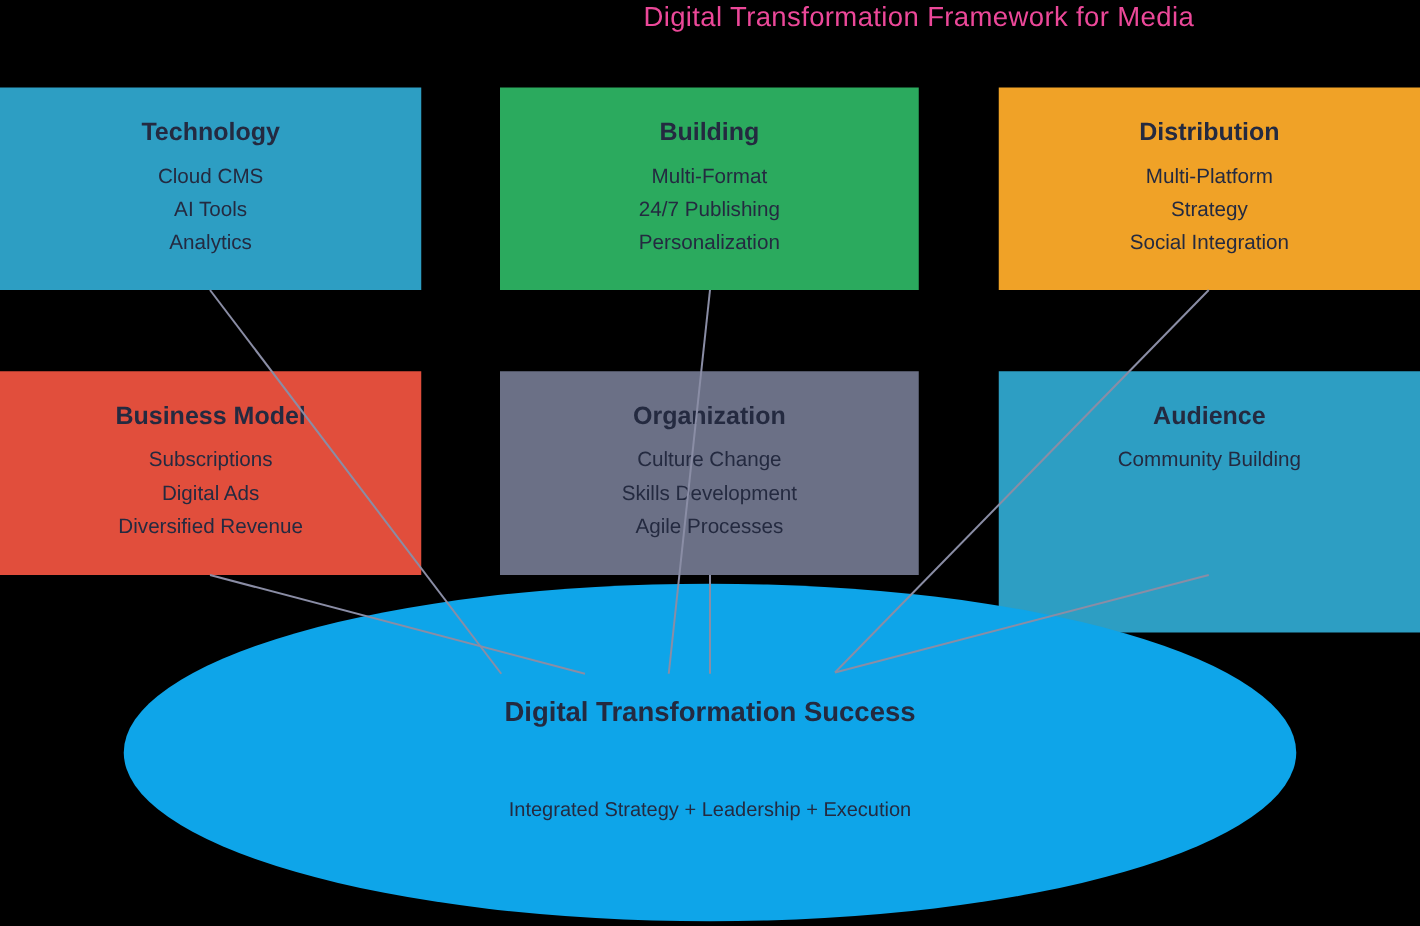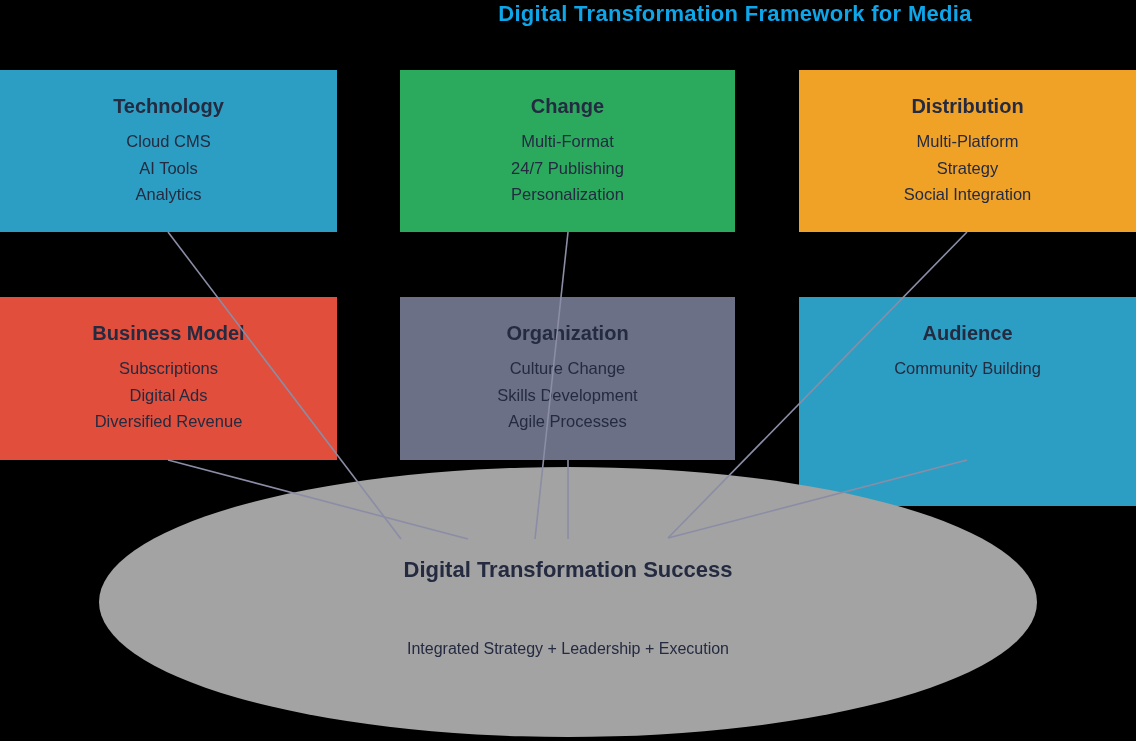--- a/index.html
+++ b/index.html
@@ -15,22 +15,22 @@
     overflow: hidden;
     background: #000000;
   }
   .diagram-title {
     position: absolute;
     top: 1px;
     left: 735px;
     transform: translateX(-50%);
     white-space: nowrap;
     font-size: 22px;
-    font-weight: bold;
-    color: #0ea5e9;
+    font-weight: normal;
+    color: #ec4899;
     letter-spacing: 0.3px;
   }
   .box {
     position: absolute;
     box-sizing: border-box;
     text-align: center;
     padding-top: 23px;
     color: #242A40;
   }
   .box-title {
@@ -92,21 +92,21 @@
   <div class="diagram-title">Digital Transformation Framework for Media</div>
 
   <div class="box" id="box-technology" style="background-color: rgb(45, 158, 195);">
     <div class="box-title">Technology</div>
     <div class="box-item">Cloud CMS</div>
     <div class="box-item">AI Tools</div>
     <div class="box-item">Analytics</div>
   </div>
 
   <div class="box" id="box-content" style="background-color: rgb(43, 170, 94);">
-    <div class="box-title">Change</div>
+    <div class="box-title">Building</div>
     <div class="box-item">Multi-Format</div>
     <div class="box-item">24/7 Publishing</div>
     <div class="box-item">Personalization</div>
   </div>
 
   <div class="box" id="box-distribution" style="background-color: rgb(240, 162, 39);">
     <div class="box-title">Distribution</div>
     <div class="box-item">Multi-Platform</div>
     <div class="box-item">Strategy</div>
     <div class="box-item">Social Integration</div>
@@ -124,21 +124,21 @@
     <div class="box-item">Culture Change</div>
     <div class="box-item">Skills Development</div>
     <div class="box-item">Agile Processes</div>
   </div>
 
   <div class="box" id="box-audience" style="background-color: rgb(45, 158, 195);">
     <div class="box-title">Audience</div>
     <div class="box-item">Community Building</div>
   </div>
 
-  <div class="success-ellipse" style="background-color: #a3a3a3; gap: 46px;">
+  <div class="success-ellipse" style="background-color: #0ea5e9; gap: 46px;">
     <div class="ellipse-title">Digital Transformation Success</div>
     <div class="ellipse-subtitle">Integrated Strategy + Leadership + Execution</div>
   </div>
 
   <svg id="connector-svg" viewBox="0 0 1136 741" xmlns="http://www.w3.org/2000/svg">
       <line x1="168" y1="232" x2="401" y2="539" stroke="#8A8DA5" stroke-width="1.6"></line>
       <line x1="168" y1="460" x2="468" y2="539" stroke="#8A8DA5" stroke-width="1.6"></line>
       <line x1="568" y1="232" x2="535" y2="539" stroke="#8A8DA5" stroke-width="1.6"></line>
       <line x1="568" y1="460" x2="568" y2="539" stroke="#8A8DA5" stroke-width="1.6"></line>
       <line x1="967" y1="232" x2="668" y2="538" stroke="#8A8DA5" stroke-width="1.6"></line>

